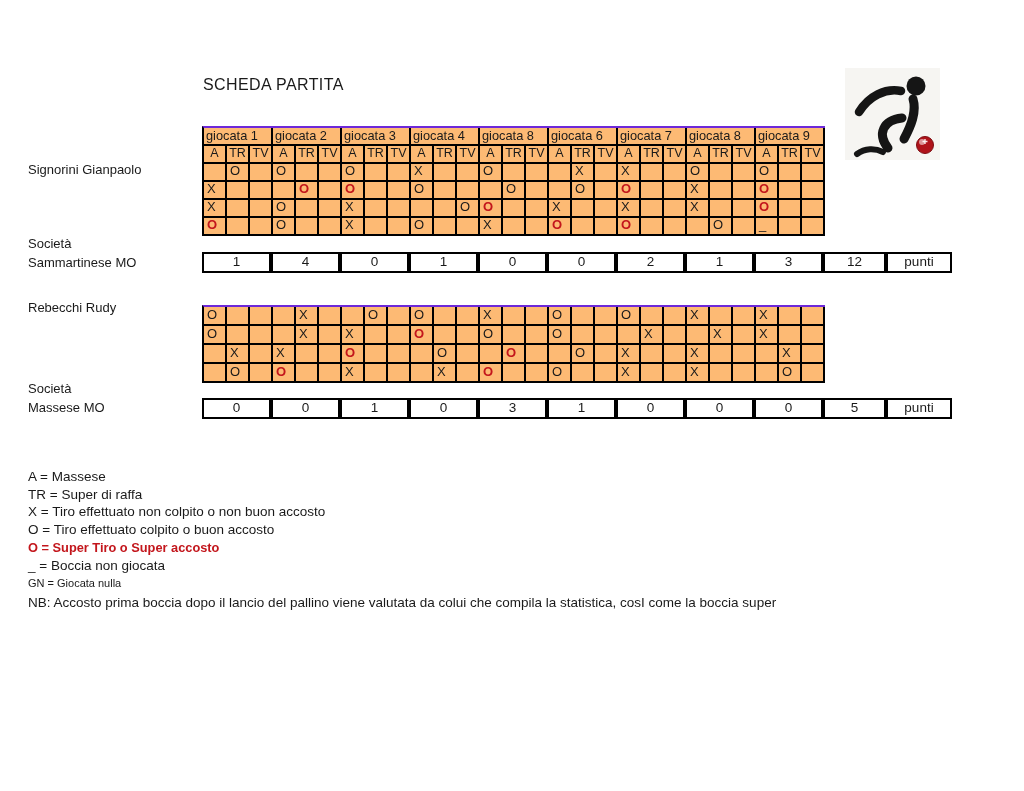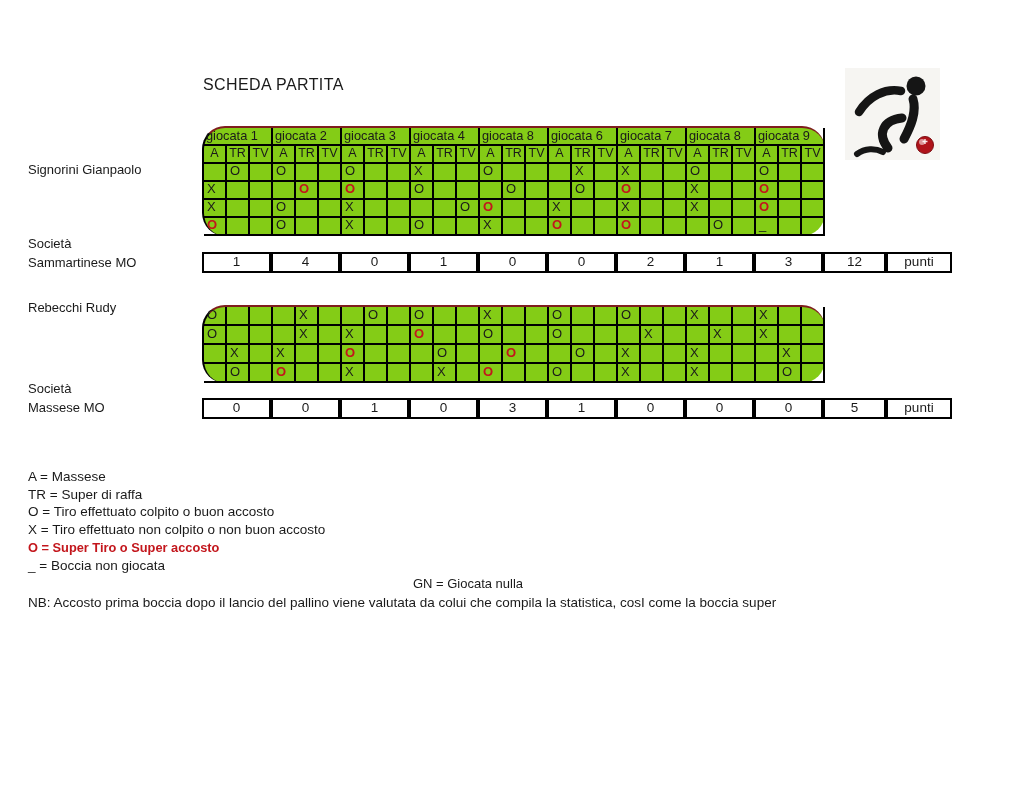--- a/index.html
+++ b/index.html
@@ -9,42 +9,42 @@
     overflow:hidden;
   }
   .title{position:absolute;left:203px;top:76px;font-size:16px;letter-spacing:.4px;}
 
   .label{position:absolute;left:28px;font-size:13px;white-space:nowrap;}
   .name1{top:162px}.soc1{top:236px}.socname1{top:255px}
   .name2{top:300px}.soc2{top:381px}.socname2{top:400px}
 
   .grid{position:absolute;left:202px;display:grid;
         grid-template-columns:repeat(27,23px);
-        border-top:2px solid #7f1d1d;border-left:2px solid #000;background:#84cc16;border-radius:23px;}
+        border-top:2px solid #6d28d9;border-left:2px solid #000;background:#fdba74;}
   .t1{top:126px;grid-auto-rows:18px;}
   .t2{top:305px;grid-auto-rows:19px;}
   .cell{border-right:2px solid #000;border-bottom:2px solid #000;
         box-sizing:border-box;overflow:hidden;white-space:nowrap;}
   .hg{grid-column:span 3;font-size:12.8px;line-height:15px;padding-left:2px;}
   .hs{text-align:center;font-size:12.5px;line-height:15px;}
   .mark{font-size:13px;line-height:14px;padding-left:3px;}
   .t2 .mark{line-height:15px;}
   .super{color:var(--red,#c3161c);font-weight:700;}
 
   .points{position:absolute;left:202px;display:grid;
           grid-template-columns:repeat(9,69px) 63px 66px;grid-auto-rows:21px;}
   .p1{top:252px}.p2{top:398px}
   .pcell{border:2px solid #000;box-sizing:border-box;text-align:center;
          font-size:13.5px;line-height:16px;background:#fff;}
 
   .legend{position:absolute;left:28px;top:468px;width:880px;}
   .legend-title{font-size:15.5px;margin-bottom:5px;}
   .legend-line{font-size:13.5px;line-height:17.7px;white-space:nowrap;}
   .legend-line.red{color:var(--red,#c3161c);font-weight:700;font-size:12.8px;}
-  .legend-line.small{font-size:13px;line-height:19.5px;text-align:center;}
+  .legend-line.small{font-size:11px;line-height:19.5px;}
 
   .logo{position:absolute;left:845px;top:68px;width:95px;height:92px;}
 </style>
 </head>
 <body>
 
 <div class="title">SCHEDA PARTITA</div>
 
 <svg class="logo" viewBox="0 0 95 92" xmlns="http://www.w3.org/2000/svg">
   <rect width="95" height="92" fill="#f6f5f2"></rect>
@@ -347,20 +347,20 @@
     <div class="pcell">0</div>
     <div class="pcell">0</div>
     <div class="pcell total">5</div>
     <div class="pcell plabel">punti</div>
   </div>
 
 <div class="legend">
   <div id="legend-items">
       <div class="legend-line ">A = Massese</div>
       <div class="legend-line ">TR = Super di raffa</div>
+      <div class="legend-line ">X = Tiro effettuato non colpito o non buon accosto</div>
       <div class="legend-line ">O = Tiro effettuato colpito o buon accosto</div>
-      <div class="legend-line ">X = Tiro effettuato non colpito o non buon accosto</div>
       <div class="legend-line red">O = Super Tiro o Super accosto</div>
       <div class="legend-line ">_ = Boccia non giocata</div>
       <div class="legend-line small">GN = Giocata nulla</div>
       <div class="legend-line ">NB: Accosto prima boccia dopo il lancio del pallino viene valutata da colui che compila la statistica, cosI come la boccia super</div>
     </div>
 </div>
 
 </body></html>

